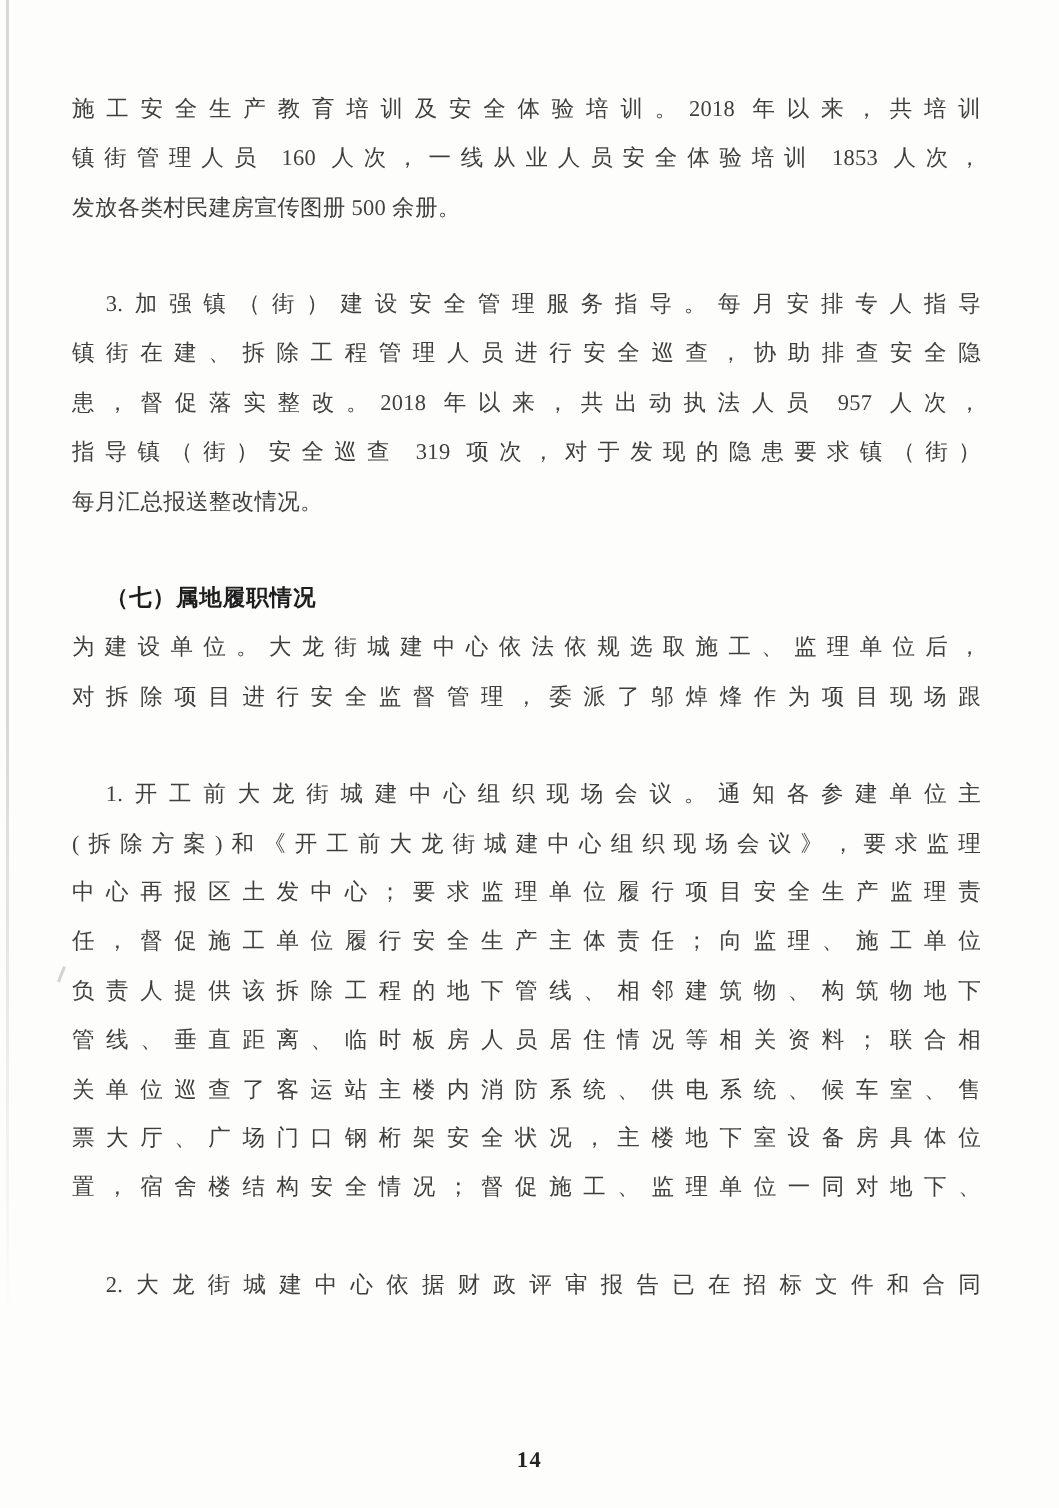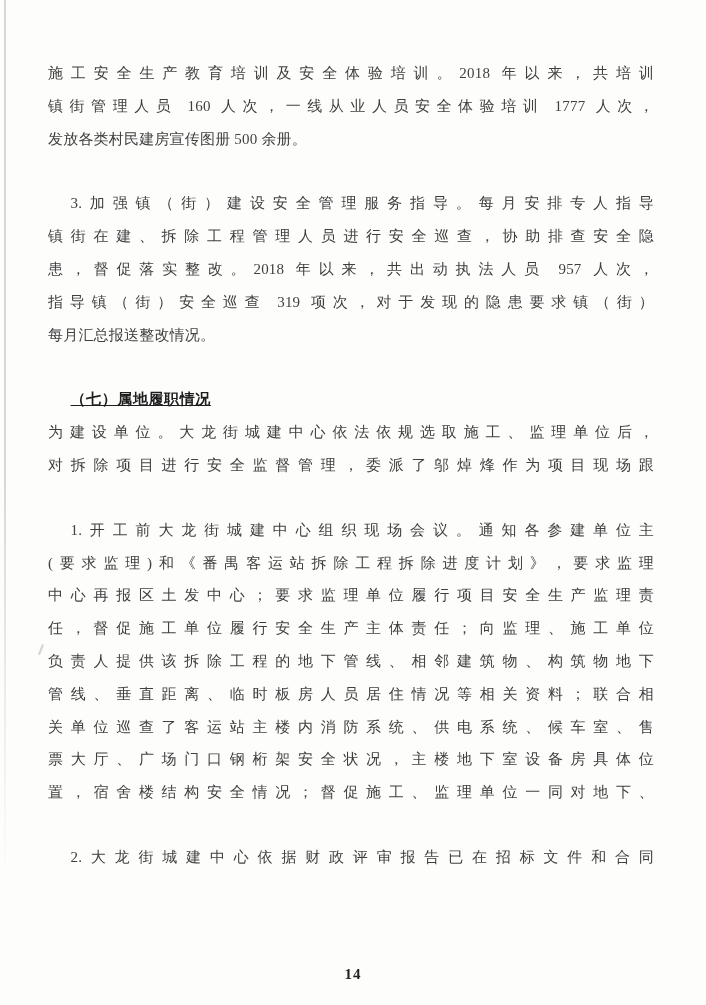--- a/index.html
+++ b/index.html
@@ -66,21 +66,20 @@
     text-justify: inter-character;
   }
   .line.indent {
     text-indent: 1.5em;
     margin-top: 32px;
   }
   .line.bold {
     font-weight: bold;
     color: var(--heading);
     letter-spacing: 0.6px;
-    text-decoration: underline;
   }
   .page-number {
     position: absolute;
     left: 0;
     top: 966px;
     width: 706px;
     text-align: center;
     font-size: 15px;
     font-weight: bold;
     color: #222;
@@ -89,32 +88,32 @@
   }
 </style>
 </head>
 <body>
 
 <div class="page">
   <div class="scan-edge"></div>
   <div class="scan-speck"></div>
   <div class="body-text">
       <div class="line justify">施工安全生产教育培训及安全体验培训。2018 年以来，共培训</div>
-      <div class="line justify">镇街管理人员 160 人次，一线从业人员安全体验培训 1777 人次，</div>
+      <div class="line justify">镇街管理人员 160 人次，一线从业人员安全体验培训 1853 人次，</div>
       <div class="line">发放各类村民建房宣传图册 500 余册。</div>
       <div class="line justify indent">3.加强镇（街）建设安全管理服务指导。每月安排专人指导</div>
       <div class="line justify">镇街在建、拆除工程管理人员进行安全巡查，协助排查安全隐</div>
       <div class="line justify">患，督促落实整改。2018 年以来，共出动执法人员 957 人次，</div>
       <div class="line justify">指导镇（街）安全巡查 319 项次，对于发现的隐患要求镇（街）</div>
       <div class="line">每月汇总报送整改情况。</div>
       <div class="line indent bold">（七）属地履职情况</div>
       <div class="line justify">为建设单位。大龙街城建中心依法依规选取施工、监理单位后，</div>
       <div class="line justify">对拆除项目进行安全监督管理，委派了邬焯烽作为项目现场跟</div>
       <div class="line justify indent">1.开工前大龙街城建中心组织现场会议。通知各参建单位主</div>
-      <div class="line justify">(要求监理)和《番禺客运站拆除工程拆除进度计划》，要求监理</div>
+      <div class="line justify">(拆除方案)和《开工前大龙街城建中心组织现场会议》，要求监理</div>
       <div class="line justify">中心再报区土发中心；要求监理单位履行项目安全生产监理责</div>
       <div class="line justify">任，督促施工单位履行安全生产主体责任；向监理、施工单位</div>
       <div class="line justify">负责人提供该拆除工程的地下管线、相邻建筑物、构筑物地下</div>
       <div class="line justify">管线、垂直距离、临时板房人员居住情况等相关资料；联合相</div>
       <div class="line justify">关单位巡查了客运站主楼内消防系统、供电系统、候车室、售</div>
       <div class="line justify">票大厅、广场门口钢桁架安全状况，主楼地下室设备房具体位</div>
       <div class="line justify">置，宿舍楼结构安全情况；督促施工、监理单位一同对地下、</div>
       <div class="line justify indent">2.大龙街城建中心依据财政评审报告已在招标文件和合同</div>
     </div>
   <div class="page-number">14</div>

